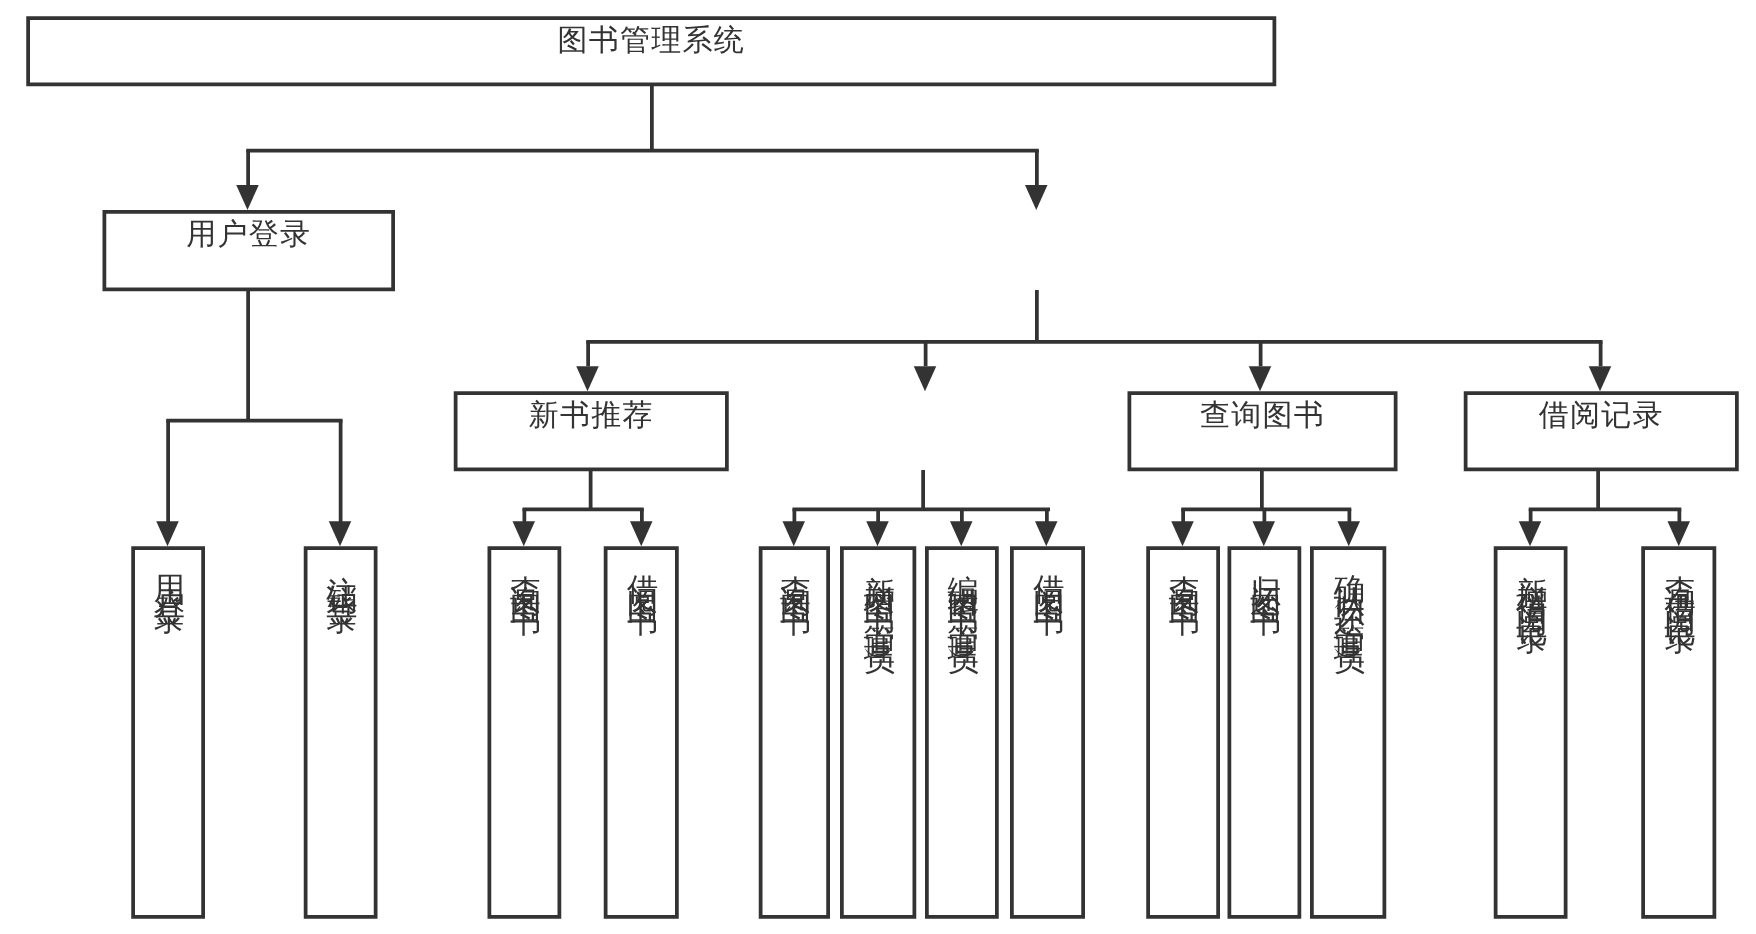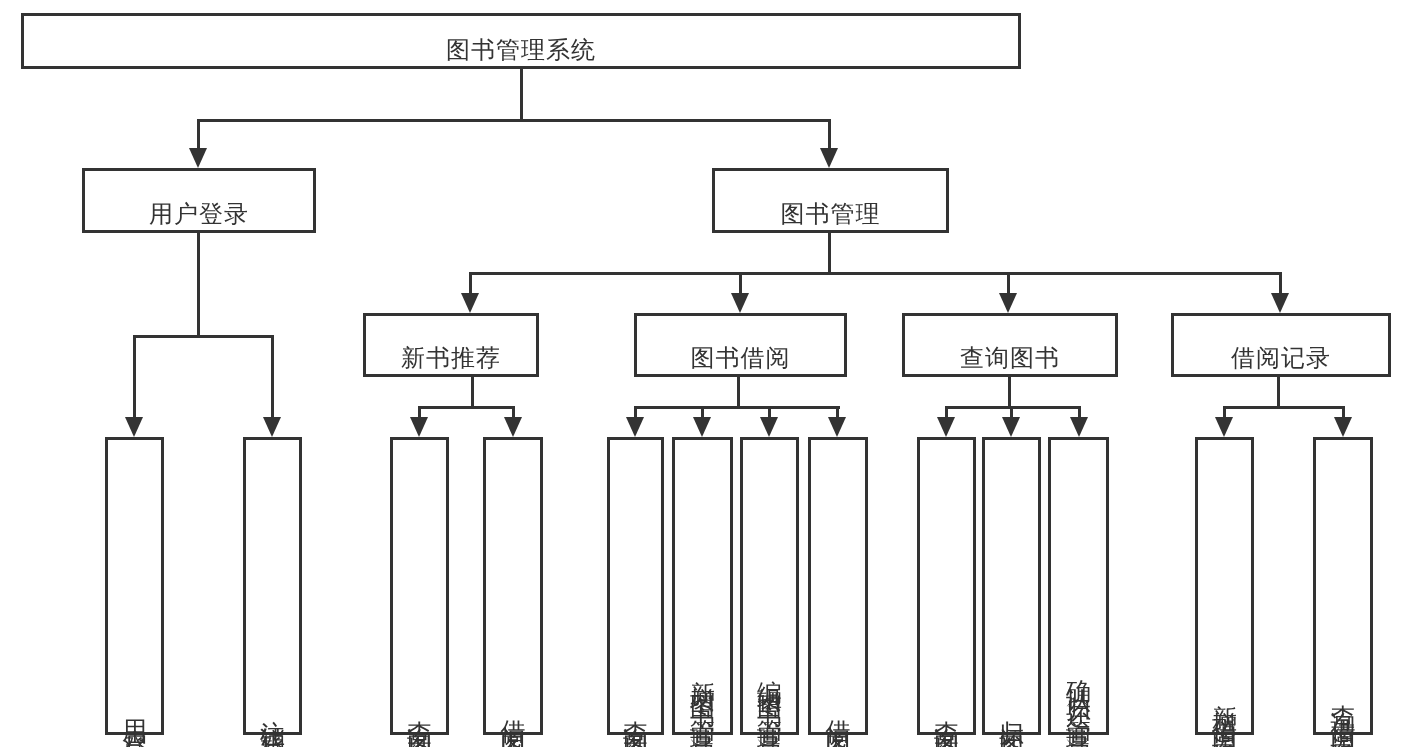--- a/index.html
+++ b/index.html
@@ -9,21 +9,21 @@
     font-family:"Liberation Sans","DejaVu Sans",sans-serif;
     overflow:hidden;
   }
   #canvas{position:relative;width:1405px;height:747px;background:#ffffff;}
 
   .node{
     position:absolute;
     border:3px solid #333333;
     background:#ffffff;
     box-sizing:border-box;
-    display:flex;align-items:flex-end;justify-content:center;
+    display:flex;align-items:flex-start;justify-content:center;
     color:#333333;
   }
   .node .lbl{
     font-size:24px;
     color:#333333;
     letter-spacing:1px;
     white-space:nowrap;
   }
   .leaf .vlbl{
     writing-mode:vertical-rl;
@@ -62,47 +62,41 @@
   <div class="vl" style="left:520px;top:68px;height:52px"></div>
   <div class="hl" style="left:197px;top:119px;width:634px"></div>
   <div class="vl" style="left:197px;top:120px;height:30px"></div>
   <div class="arrow" style="left:189px;top:148px"></div>
   <div class="vl" style="left:828px;top:120px;height:30px"></div>
   <div class="arrow" style="left:820px;top:148px"></div>
 
   <div class="node" style="left:82px;top:168px;width:234px;height:65px">
     <span class="lbl">用户登录</span>
   </div>
-  <div class="node" style="left:712px;top:168px;width:237px;height:65px">
-    <span class="lbl">图书管理</span>
-  </div>
 
   <div class="vl" style="left:197px;top:232px;height:104px"></div>
   <div class="hl" style="left:133px;top:335px;width:141px"></div>
   <div class="vl" style="left:133px;top:336px;height:83px"></div>
   <div class="arrow" style="left:125px;top:417px"></div>
   <div class="vl" style="left:271px;top:336px;height:83px"></div>
   <div class="arrow" style="left:263px;top:417px"></div>
 
   <div class="vl" style="left:828px;top:232px;height:42px"></div>
   <div class="hl" style="left:469px;top:272px;width:813px"></div>
   <div class="vl" style="left:469px;top:273px;height:20px"></div>
   <div class="arrow" style="left:461px;top:293px"></div>
   <div class="vl" style="left:739px;top:273px;height:20px"></div>
   <div class="arrow" style="left:731px;top:293px"></div>
   <div class="vl" style="left:1007px;top:273px;height:20px"></div>
   <div class="arrow" style="left:999px;top:293px"></div>
   <div class="vl" style="left:1279px;top:273px;height:20px"></div>
   <div class="arrow" style="left:1271px;top:293px"></div>
 
-  <div class="node" style="left:363px;top:313px;width:176px;height:64px">
+  <div class="node" style="left:363px;top:313px;width:220px;height:64px">
     <span class="lbl">新书推荐</span>
-  </div>
-  <div class="node" style="left:634px;top:313px;width:213px;height:64px">
-    <span class="lbl">图书借阅</span>
   </div>
   <div class="node" style="left:902px;top:313px;width:216px;height:64px">
     <span class="lbl">查询图书</span>
   </div>
   <div class="node" style="left:1171px;top:313px;width:220px;height:64px">
     <span class="lbl">借阅记录</span>
   </div>
 
   <div class="vl" style="left:471px;top:376px;height:31px"></div>
   <div class="hl" style="left:418px;top:406px;width:97px"></div>

